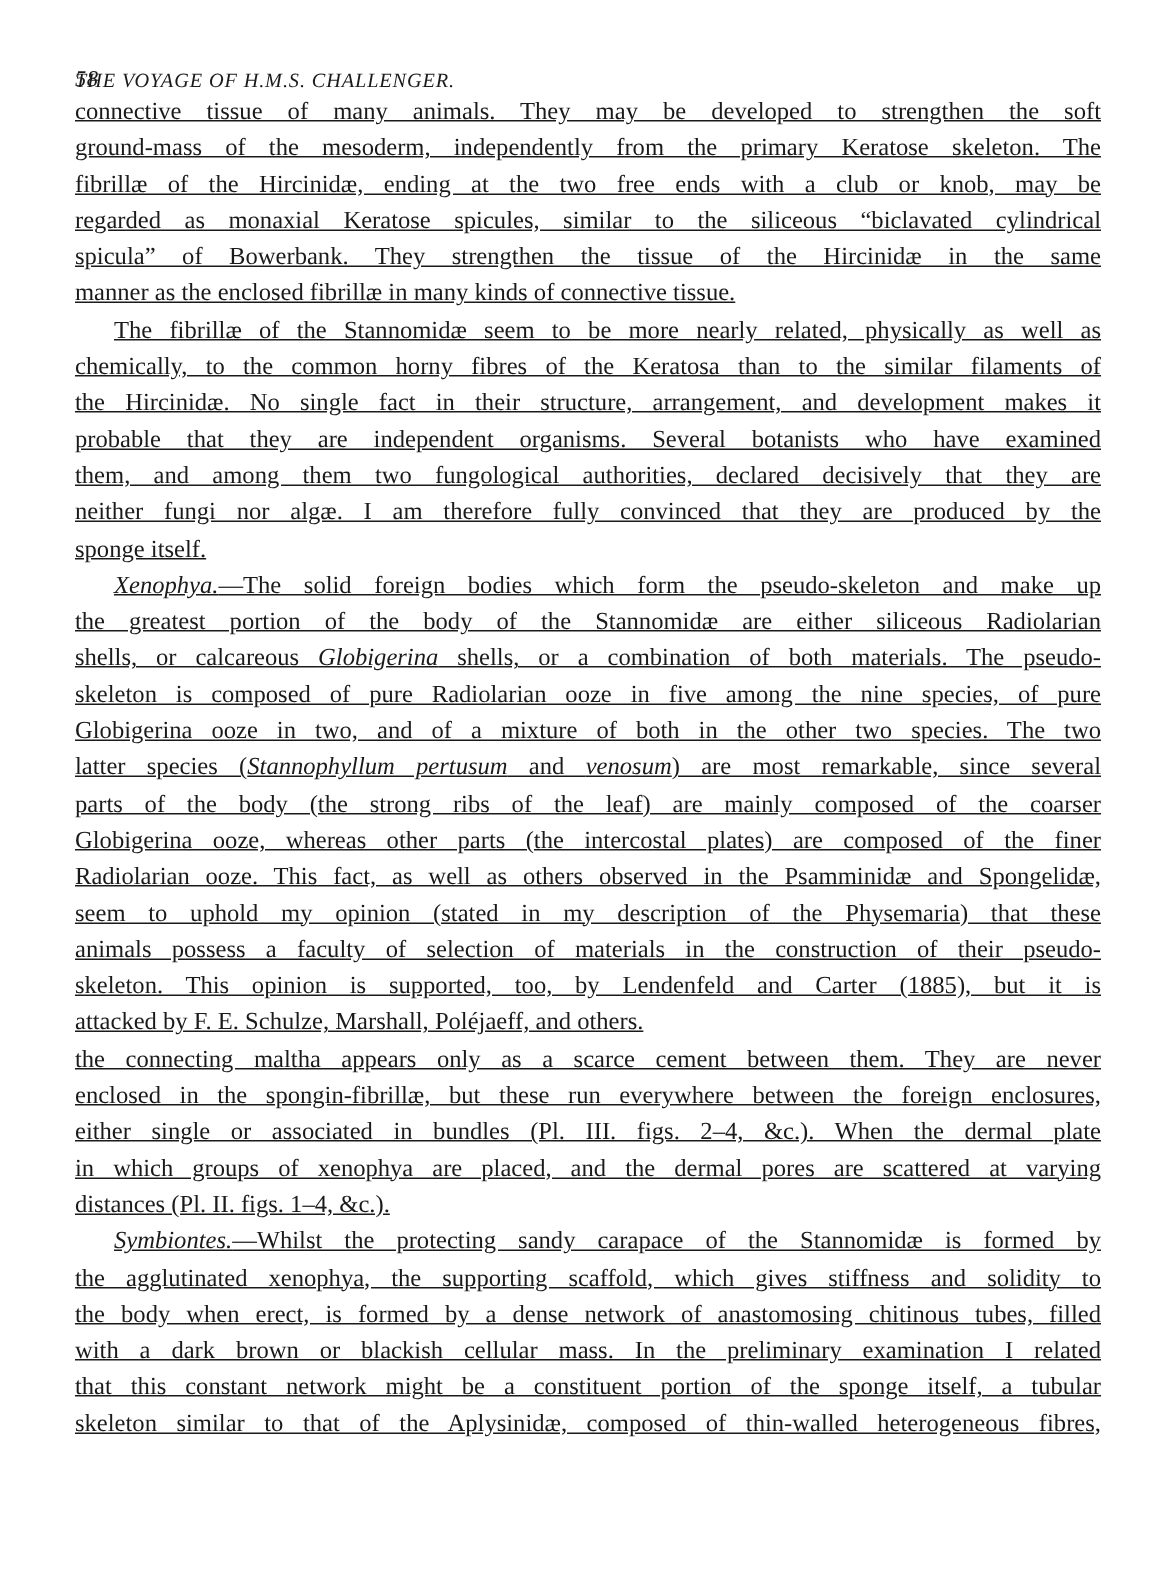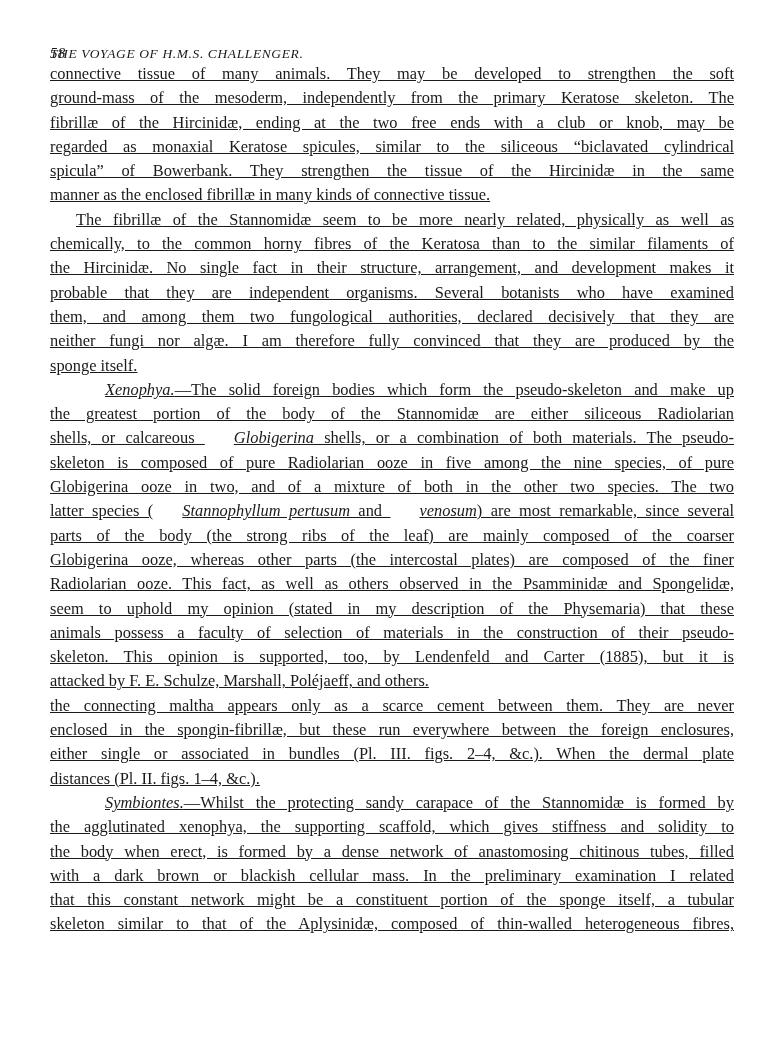--- a/index.html
+++ b/index.html
@@ -15,21 +15,21 @@
     }
     .page-num { position: absolute; left: 0; top: 0; font-size: 15px; }
     .running-title { position: absolute; left: 0; right: 0; text-align: left; top: 1px; font-size: 13.5px; letter-spacing: 0.6px; }
     .body { position: absolute; top: 62px; left: 0; width: 684px; text-decoration: underline; }
     .line {
       height: 24.3px; line-height: 24.3px; font-size: 16.4px;
       white-space: nowrap; text-align: justify; text-align-last: justify;
     }
     .line.last { text-align-last: left; }
     .line.indent { padding-left: 26px; }
-    em { font-style: italic; margin-left: 29px; }
+    em { font-style: italic; }
   </style>
 </head>
 <body>
 
 <div class="page">
   <div class="header">
     <span class="page-num">58</span>
     <span class="running-title">THE VOYAGE OF H.M.S. CHALLENGER.</span>
   </div>
 
@@ -67,20 +67,21 @@
       <div class="line">seem to uphold my opinion (stated in my description of the Physemaria) that these</div>
       <div class="line">animals possess a faculty of selection of materials in the construction of their pseudo-</div>
       <div class="line">skeleton.  This opinion is supported, too, by Lendenfeld and Carter (1885), but it is</div>
       <div class="line last">attacked by F. E. Schulze, Marshall, Poléjaeff, and others.</div>
     </div>
 
     <div>
       <div class="line">the connecting maltha appears only as a scarce cement between them.  They are never</div>
       <div class="line">enclosed in the spongin-fibrillæ, but these run everywhere between the foreign enclosures,</div>
       <div class="line">either single or associated in bundles (Pl. III. figs. 2–4, &amp;c.).  When the dermal plate</div>
+      <div class="line">in which groups of xenophya are placed, and the dermal pores are scattered at varying</div>
       <div class="line last">distances (Pl. II. figs. 1–4, &amp;c.).</div>
     </div>
 
     <div>
       <div class="line indent"><em>Symbiontes.</em><span>—Whilst the protecting sandy carapace of the Stannomidæ is formed by</span></div>
       <div class="line">the agglutinated xenophya, the supporting scaffold, which gives stiffness and solidity to</div>
       <div class="line">the body when erect, is formed by a dense network of anastomosing chitinous tubes, filled</div>
       <div class="line">with a dark brown or blackish cellular mass.  In the preliminary examination I related</div>
       <div class="line">that this constant network might be a constituent portion of the sponge itself, a tubular</div>
       <div class="line">skeleton similar to that of the Aplysinidæ, composed of thin-walled heterogeneous fibres,</div>

